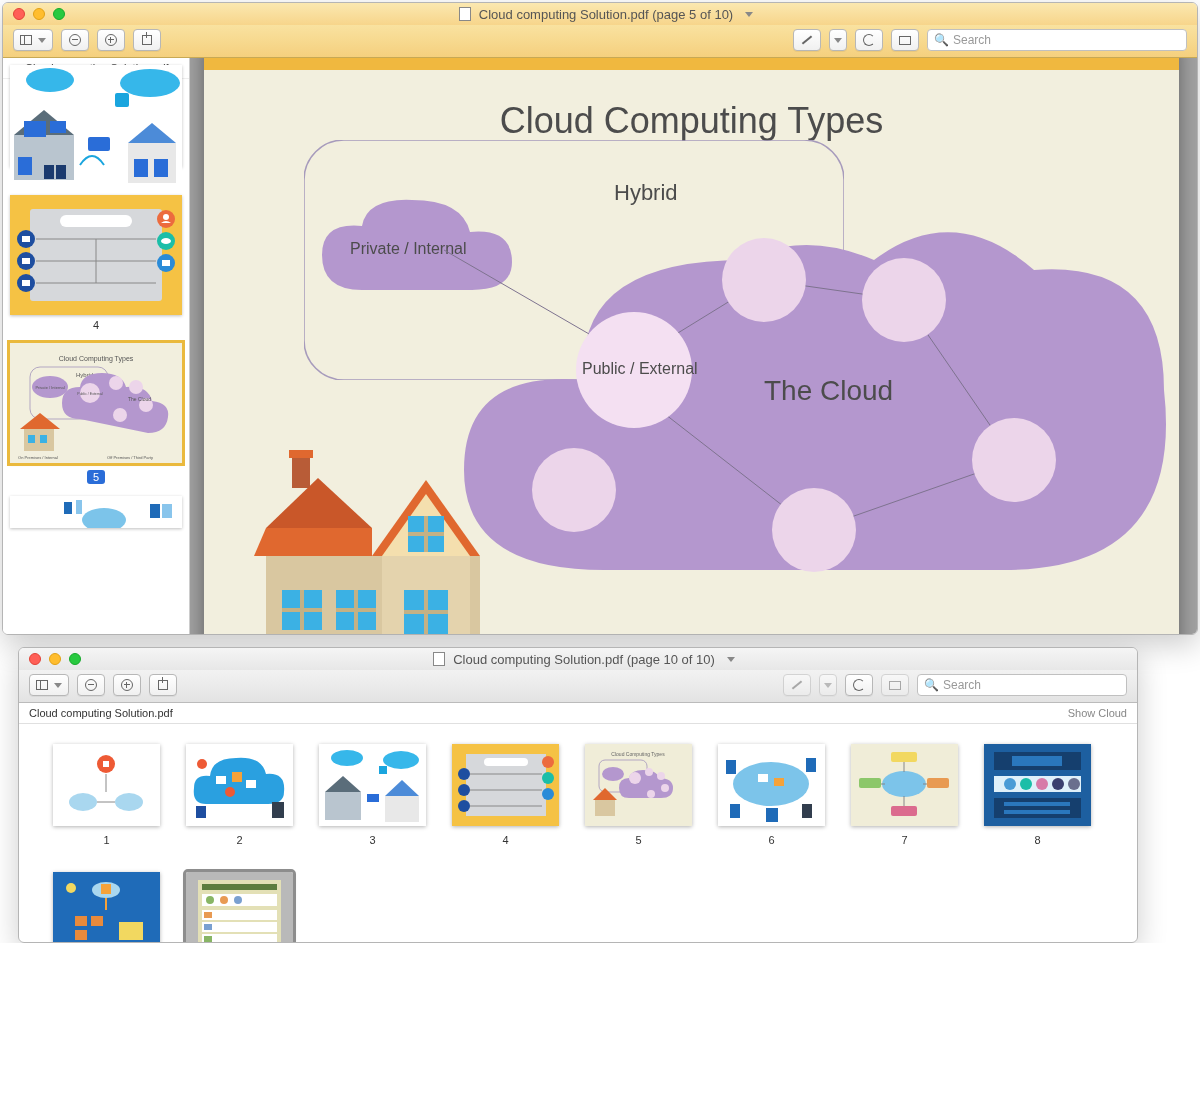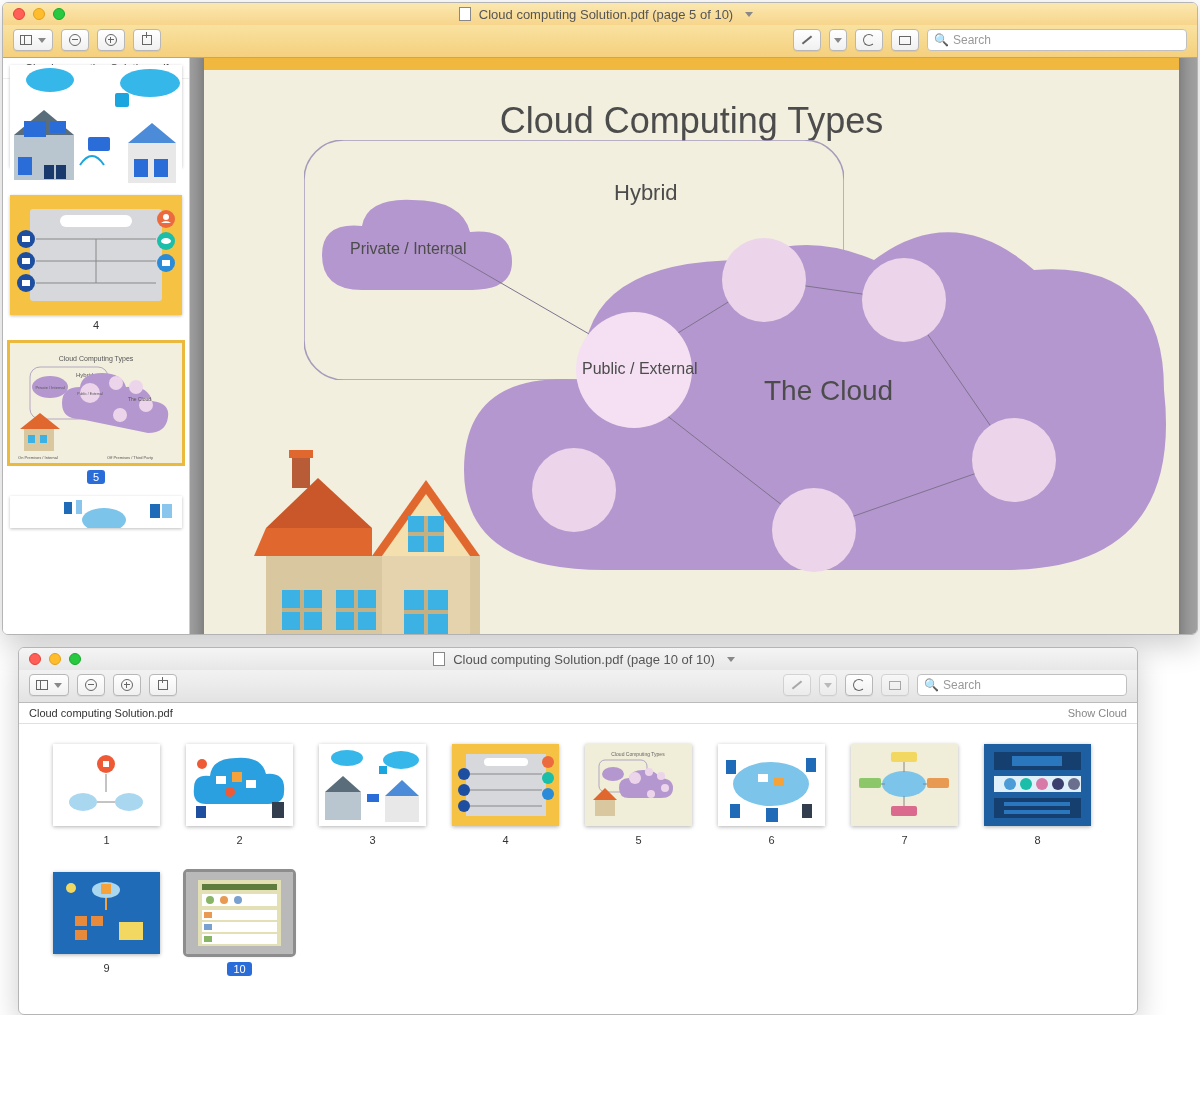--- a/index.html
+++ b/index.html
@@ -1,21 +1,21 @@
 <!DOCTYPE html>
 <html><head>
 <meta charset="utf-8">
 <style>
   * { box-sizing: border-box; margin: 0; padding: 0; }
   body { font-family: -apple-system, "Helvetica Neue", Arial, sans-serif; background: #fff; }
   
   
   .window { border: 1px solid #b5b5b5; border-radius: 6px; overflow: hidden; box-shadow: 0 10px 30px rgba(0,0,0,0.2); }
   .w1 { width: 1196px; height: 633px; margin: 2px; }
-  .w2 { width: 1120px; height: 368px; margin: 12px 18px 0; }
+  .w2 { width: 1120px; height: 296px; margin: 12px 18px 0; }
   
   .titlebar { display:flex; align-items:center; position:relative; height:22px; padding-left:10px; }
   .tb1 { background: linear-gradient(#fbe8b0,#f7d58b); }
   .tb2 { background: linear-gradient(#f5f5f5,#e7e7e7); }
   .traffic { display:flex; gap:8px; }
   .dot { width:12px; height:12px; border-radius:50%; }
   .dot.r{background:#ff5f57;border:1px solid #e14338}.dot.y{background:#ffbd2e;border:1px solid #e1a116}.dot.g{background:#28c940;border:1px solid #17a92c}
   .wtitle { position:absolute; left:12px; right:0; text-align:center; font-size:13px; color:#555; pointer-events:none; display:flex; justify-content:center; align-items:center; gap:8px;}
   .doc-icon{width:12px;height:14px;background:#fff;border:1px solid #888;position:relative;display:inline-block}
   

